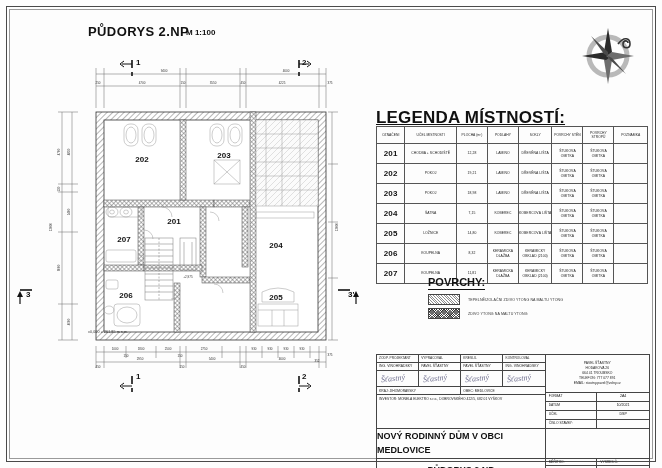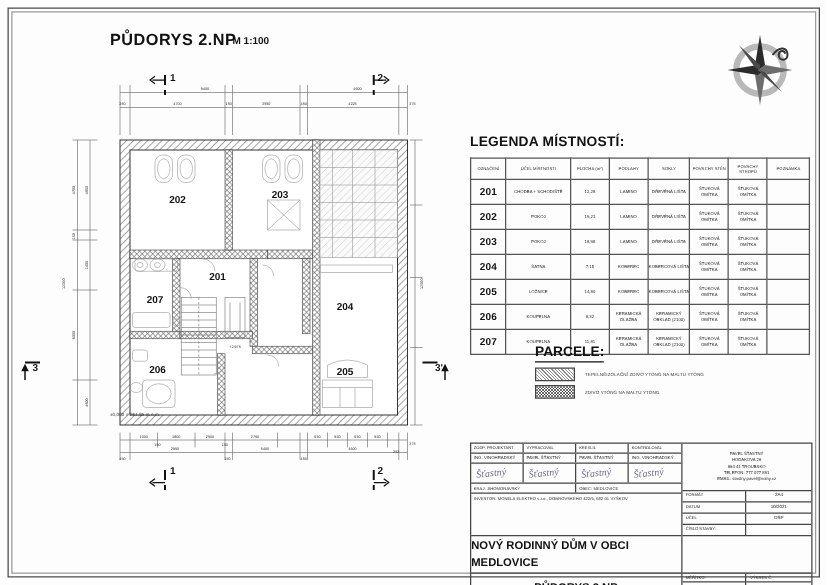--- a/index.html
+++ b/index.html
@@ -13,21 +13,21 @@
   .plan-scale{position:absolute;left:186px;top:28px;font-size:8px;font-weight:bold;color:#111;}
 
   
   .compass{position:absolute;left:578px;top:22px;width:64px;height:64px;}
 
   
   .plan{position:absolute;left:14px;top:52px;width:348px;height:340px;}
   .plan svg{display:block;}
 
   
-  .leg-rooms-title{position:absolute;left:376px;top:108px;font-size:11px;font-weight:bold;color:#111;letter-spacing:.2px;}
+  .leg-rooms-title{position:absolute;left:376px;top:108px;font-size:17px;font-weight:bold;color:#111;letter-spacing:.2px;text-decoration:underline;}
   .tbl{position:absolute;left:376px;top:126px;width:272px;border-collapse:collapse;table-layout:fixed;}
   .tbl td,.tbl th{border:.6px solid #555;font-size:3.4px;text-align:center;vertical-align:middle;line-height:1.25;
       padding:1px 0;color:#222;font-weight:normal;letter-spacing:.05px;}
   .tbl thead td{height:14px;font-size:3.3px;}
   .tbl tbody td{height:17px;}
   .tbl tbody td.code{font-size:8px;font-weight:bold;letter-spacing:.2px;color:#111;}
   .c1{width:11%}.c2{width:20%}.c3{width:12%}.c4{width:12%}.c5{width:13%}.c6{width:12%}.c7{width:12%}.c8{width:13%}
 
   .leg2-title{position:absolute;left:428px;top:276px;font-size:11px;font-weight:bold;color:#111;
       border-bottom:1.4px solid #111;padding-bottom:1px;}
@@ -441,21 +441,21 @@
           <td>11,81</td>
           <td>KERAMICKÁ DLAŽBA</td>
           <td>KERAMICKÝ OBKLAD (2100)</td>
           <td>ŠTUKOVÁ OMÍTKA</td>
           <td>ŠTUKOVÁ OMÍTKA</td>
           <td></td>
         </tr>
       </tbody>
   </table>
 
-  <div class="leg2-title">PARCELE:</div>
+  <div class="leg2-title">POVRCHY:</div>
   <div class="leg2-row r1">
     <span class="swatch sw-a"></span>
     <span>TEPELNĚIZOLAČNÍ ZDIVO YTONG NA MALTU YTONG</span>
   </div>
   <div class="leg2-row r2">
     <span class="swatch sw-b"></span>
     <span>ZDIVO YTONG NA MALTU YTONG</span>
   </div>
 
   <div class="tb">

